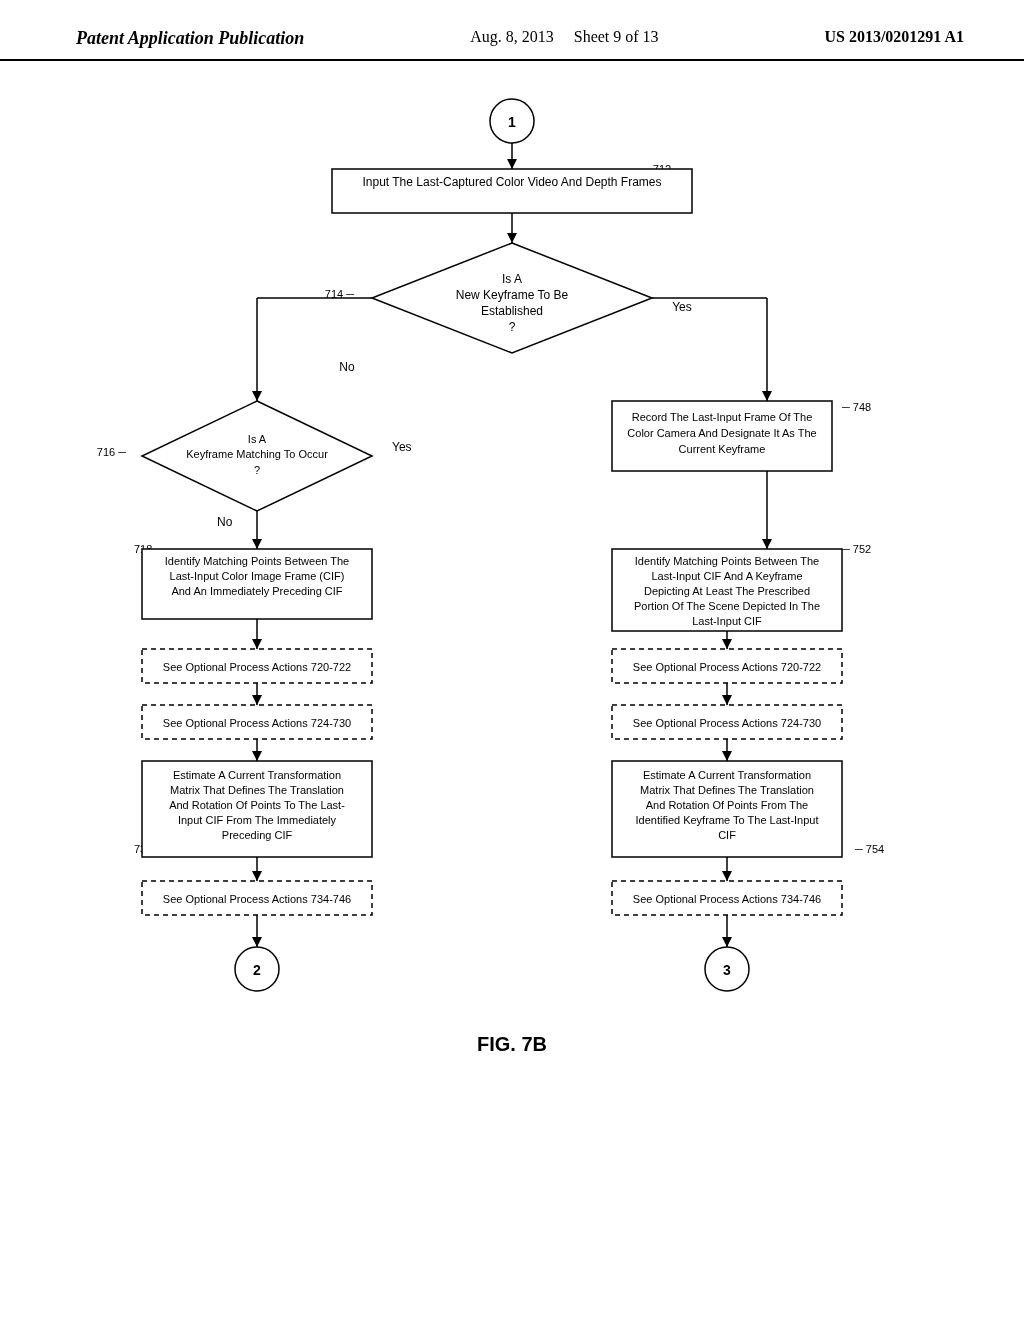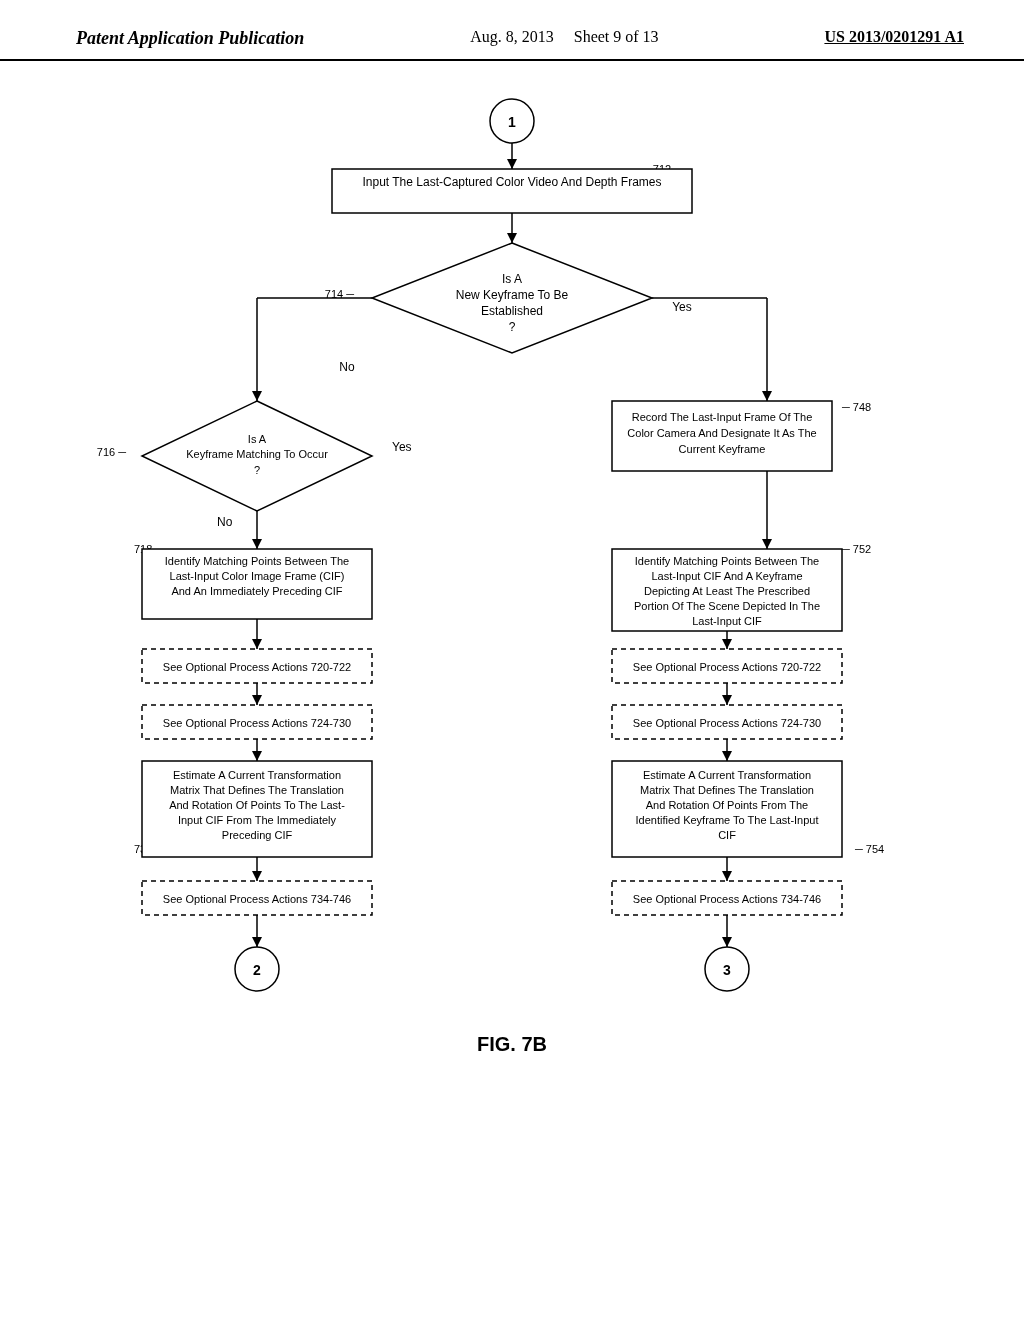--- a/index.html
+++ b/index.html
@@ -28,21 +28,20 @@
     }
 
     .header-center {
       font-size: 16px;
       text-align: left;
     }
 
     .header-right {
       font-size: 16px;
       font-weight: bold;
-      text-decoration: underline;
     }
 
     .diagram-area {
       padding: 30px 60px 30px 60px;
       position: relative;
       display: flex;
       flex-direction: column;
       align-items: center;
     }
   </style>

